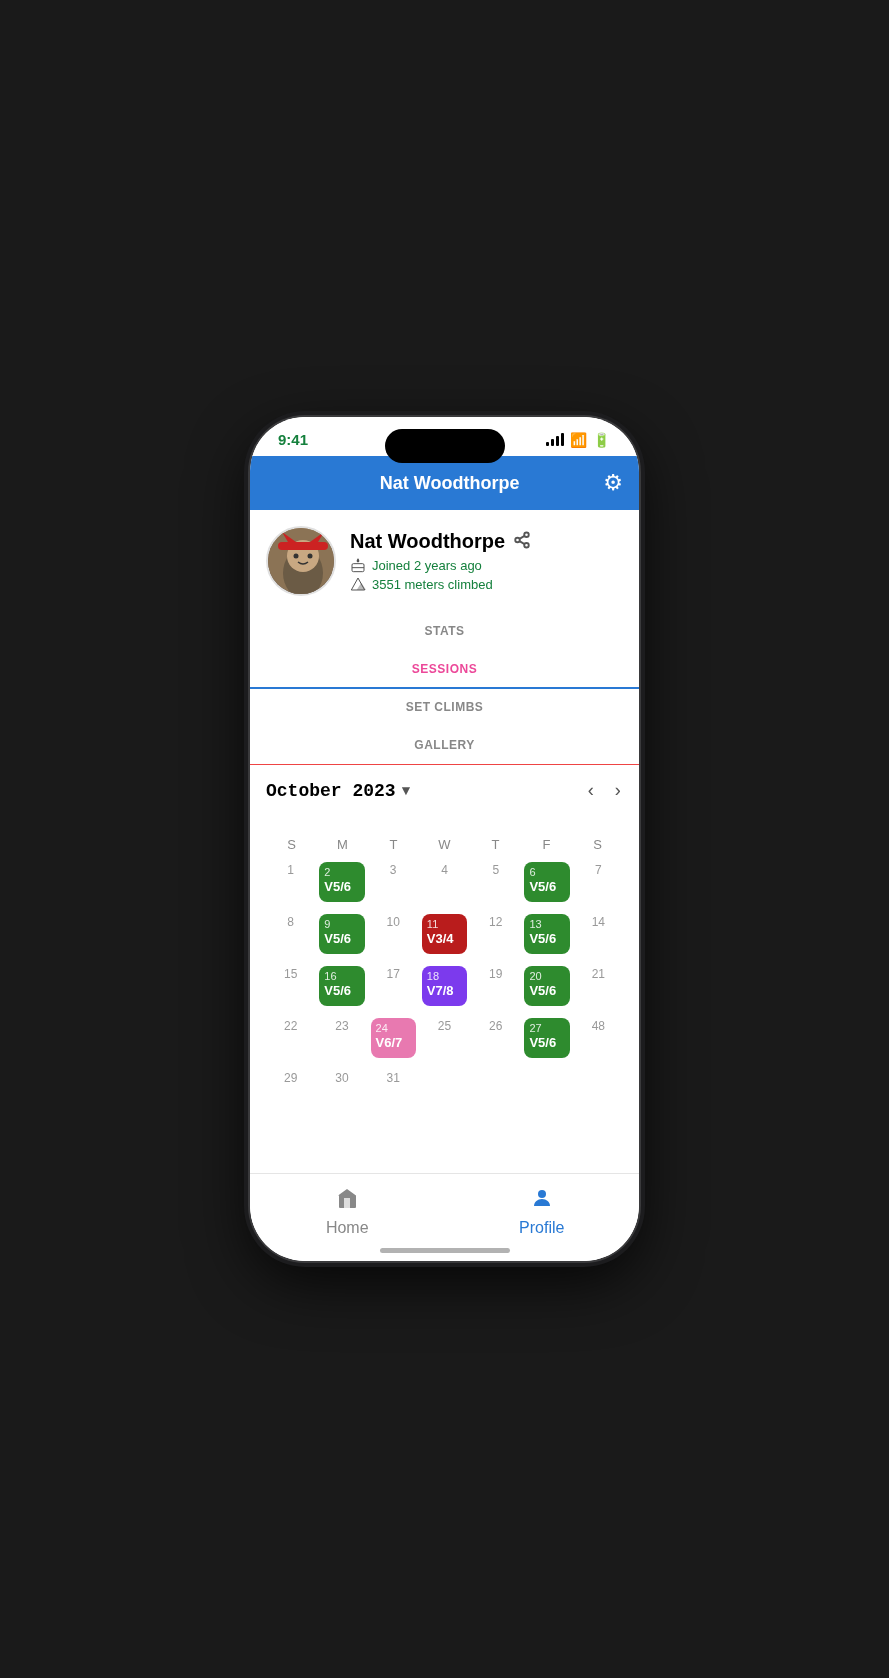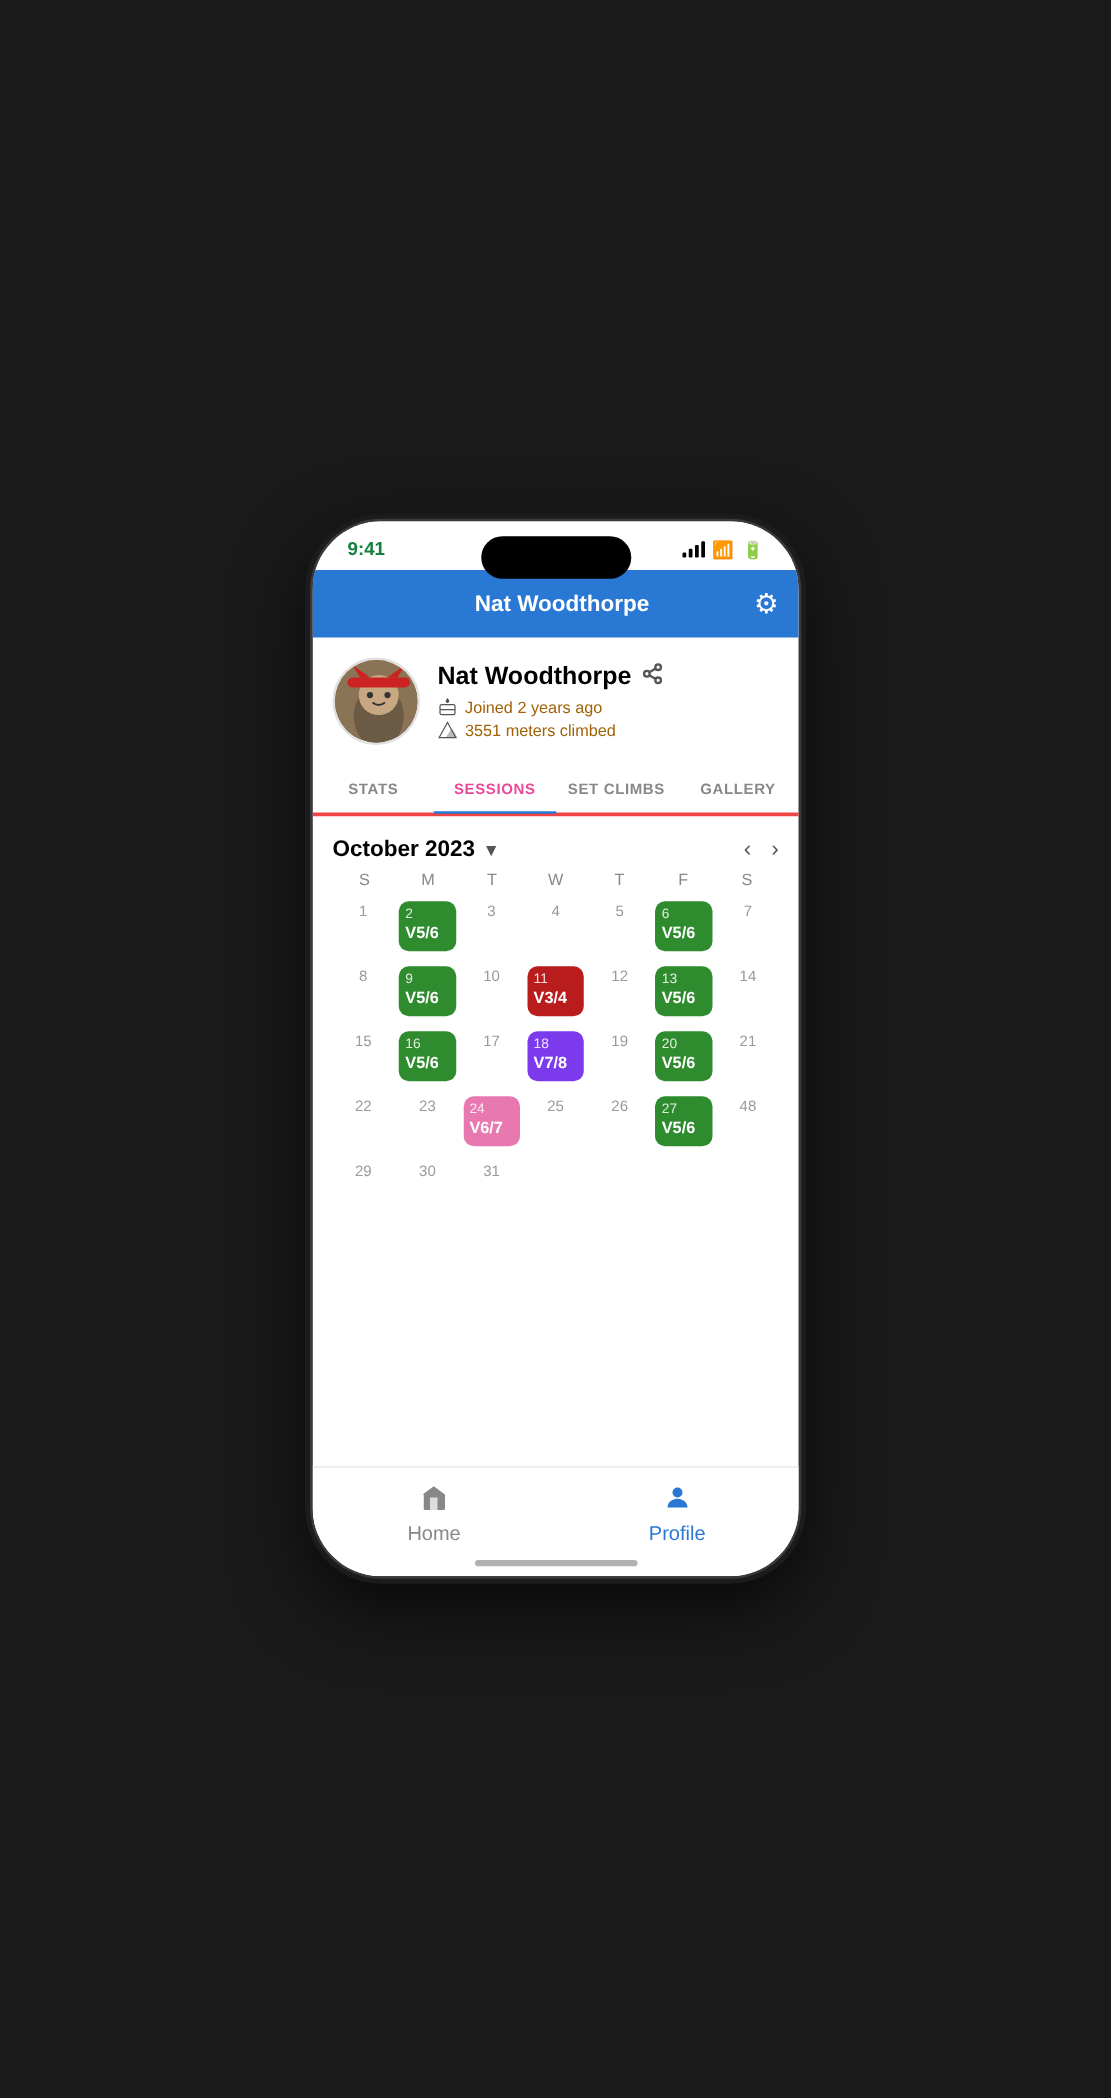--- a/index.html
+++ b/index.html
@@ -127,28 +127,29 @@
       cursor: pointer;
     }
     .profile-meta {
       margin-top: 4px;
     }
     .meta-row {
       display: flex;
       align-items: center;
       gap: 6px;
       margin-top: 3px;
-      color: #a16207;
+      color: #15803d;
       font-size: 13px;
     }
     
     .tabs {
       display: flex;
-      border-bottom: 3px solid #ef4444;
+      border-bottom: 1px solid #ef4444;
       flex-shrink: 0;
+      flex-direction: column;
     }
     .tab {
       flex: 1;
       text-align: center;
       padding: 12px 4px;
       font-size: 12px;
       font-weight: 600;
       color: #888;
       cursor: pointer;
       letter-spacing: 0.5px;
@@ -168,21 +169,22 @@
     
     .calendar-section {
       flex: 1;
       overflow-y: auto;
       padding: 16px;
     }
     .calendar-header {
       display: flex;
       justify-content: space-between;
       align-items: center;
-      margin-bottom: 2px;
+      margin-bottom: 32px;
+      font-family: Liberation Mono, monospace;
     }
     .month-selector {
       display: flex;
       align-items: center;
       gap: 6px;
       cursor: pointer;
     }
     .month-label {
       font-size: 18px;
       font-weight: 600;

